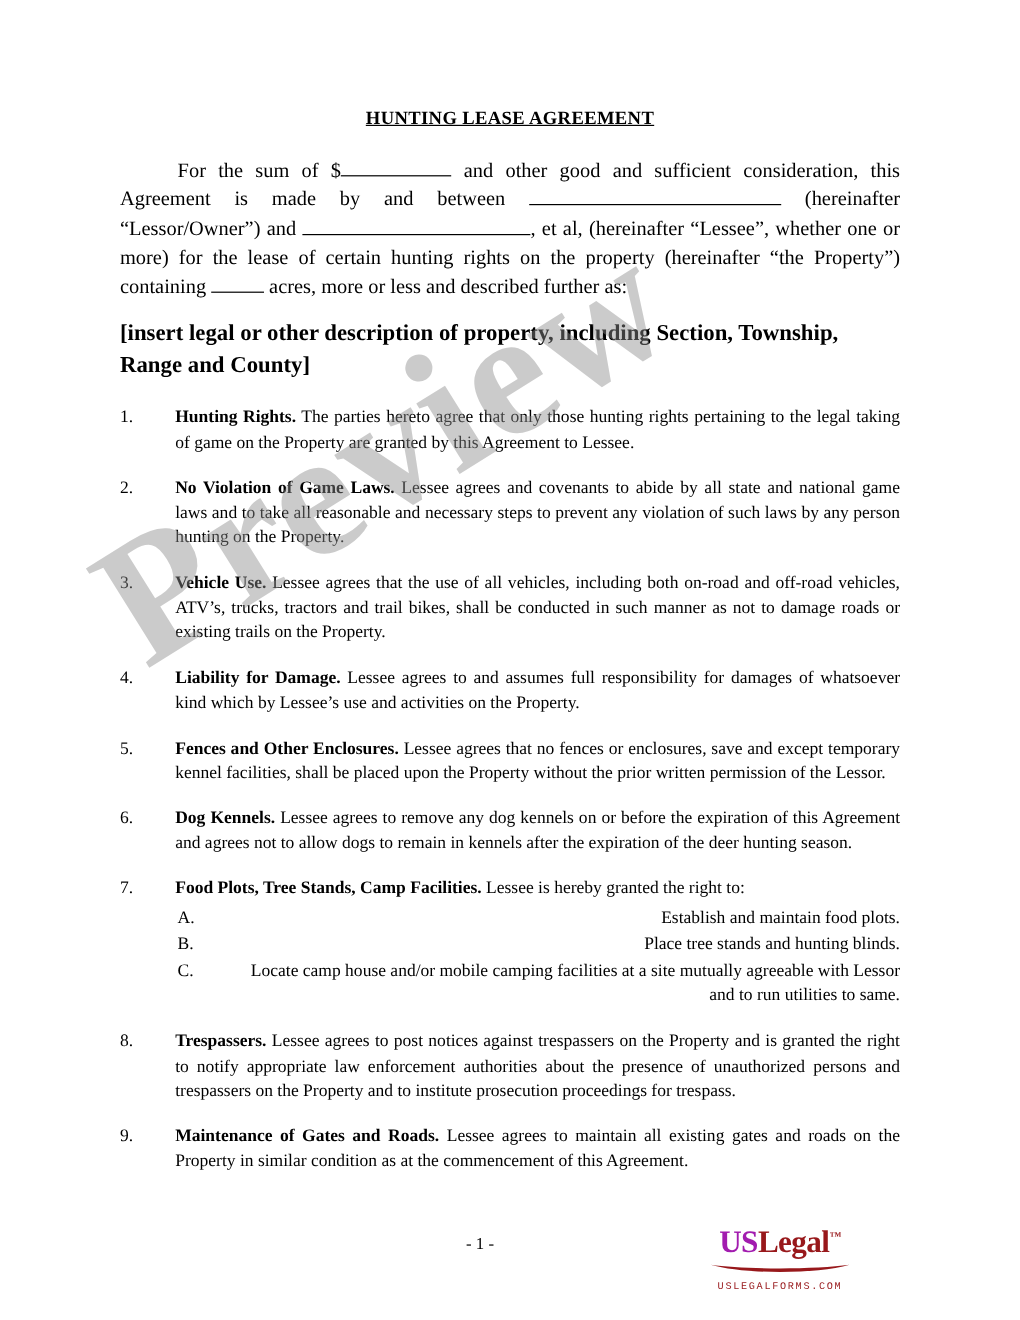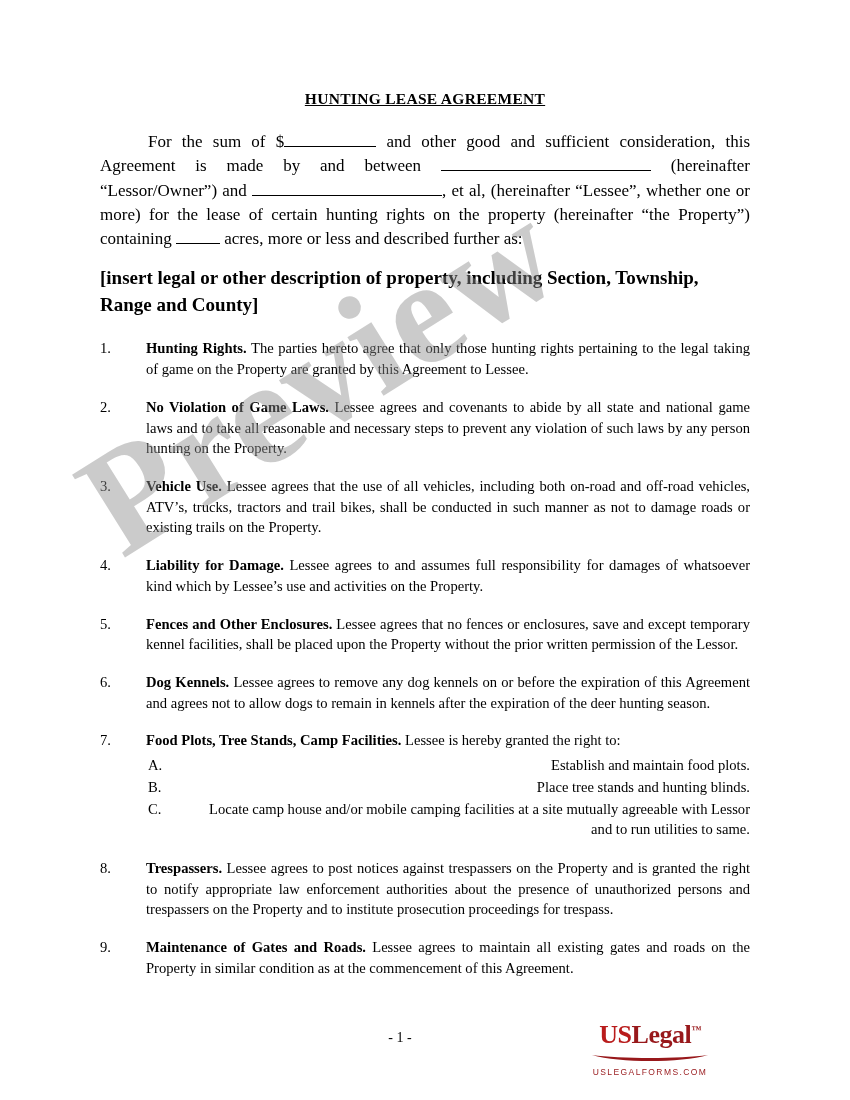--- a/index.html
+++ b/index.html
@@ -137,34 +137,34 @@
   }
   .logo .logo-main {
     font-family: "Liberation Serif", serif;
     font-size: 26px;
     font-weight: bold;
     color: #98181b;
     line-height: 1;
     letter-spacing: -0.5px;
   }
   .logo .logo-main .us {
-    color: #b91c1c;
+    color: #a21caf;
     margin-top: 48px;
   }
   .logo .tm {
     font-size: 10px;
     vertical-align: super;
   }
   .logo .swoosh {
     margin: 1px auto 0 auto;
     width: 120px;
     height: 9px;
   }
   .logo .logo-sub {
-    font-family: Liberation Sans, sans-serif;
+    font-family: Liberation Mono, monospace;
     font-size: 8.5px;
     letter-spacing: 1.4px;
     color: #98181b;
     margin-top: 1px;
   }
 </style>
 </head>
 <body>
 
 <div class="page">

